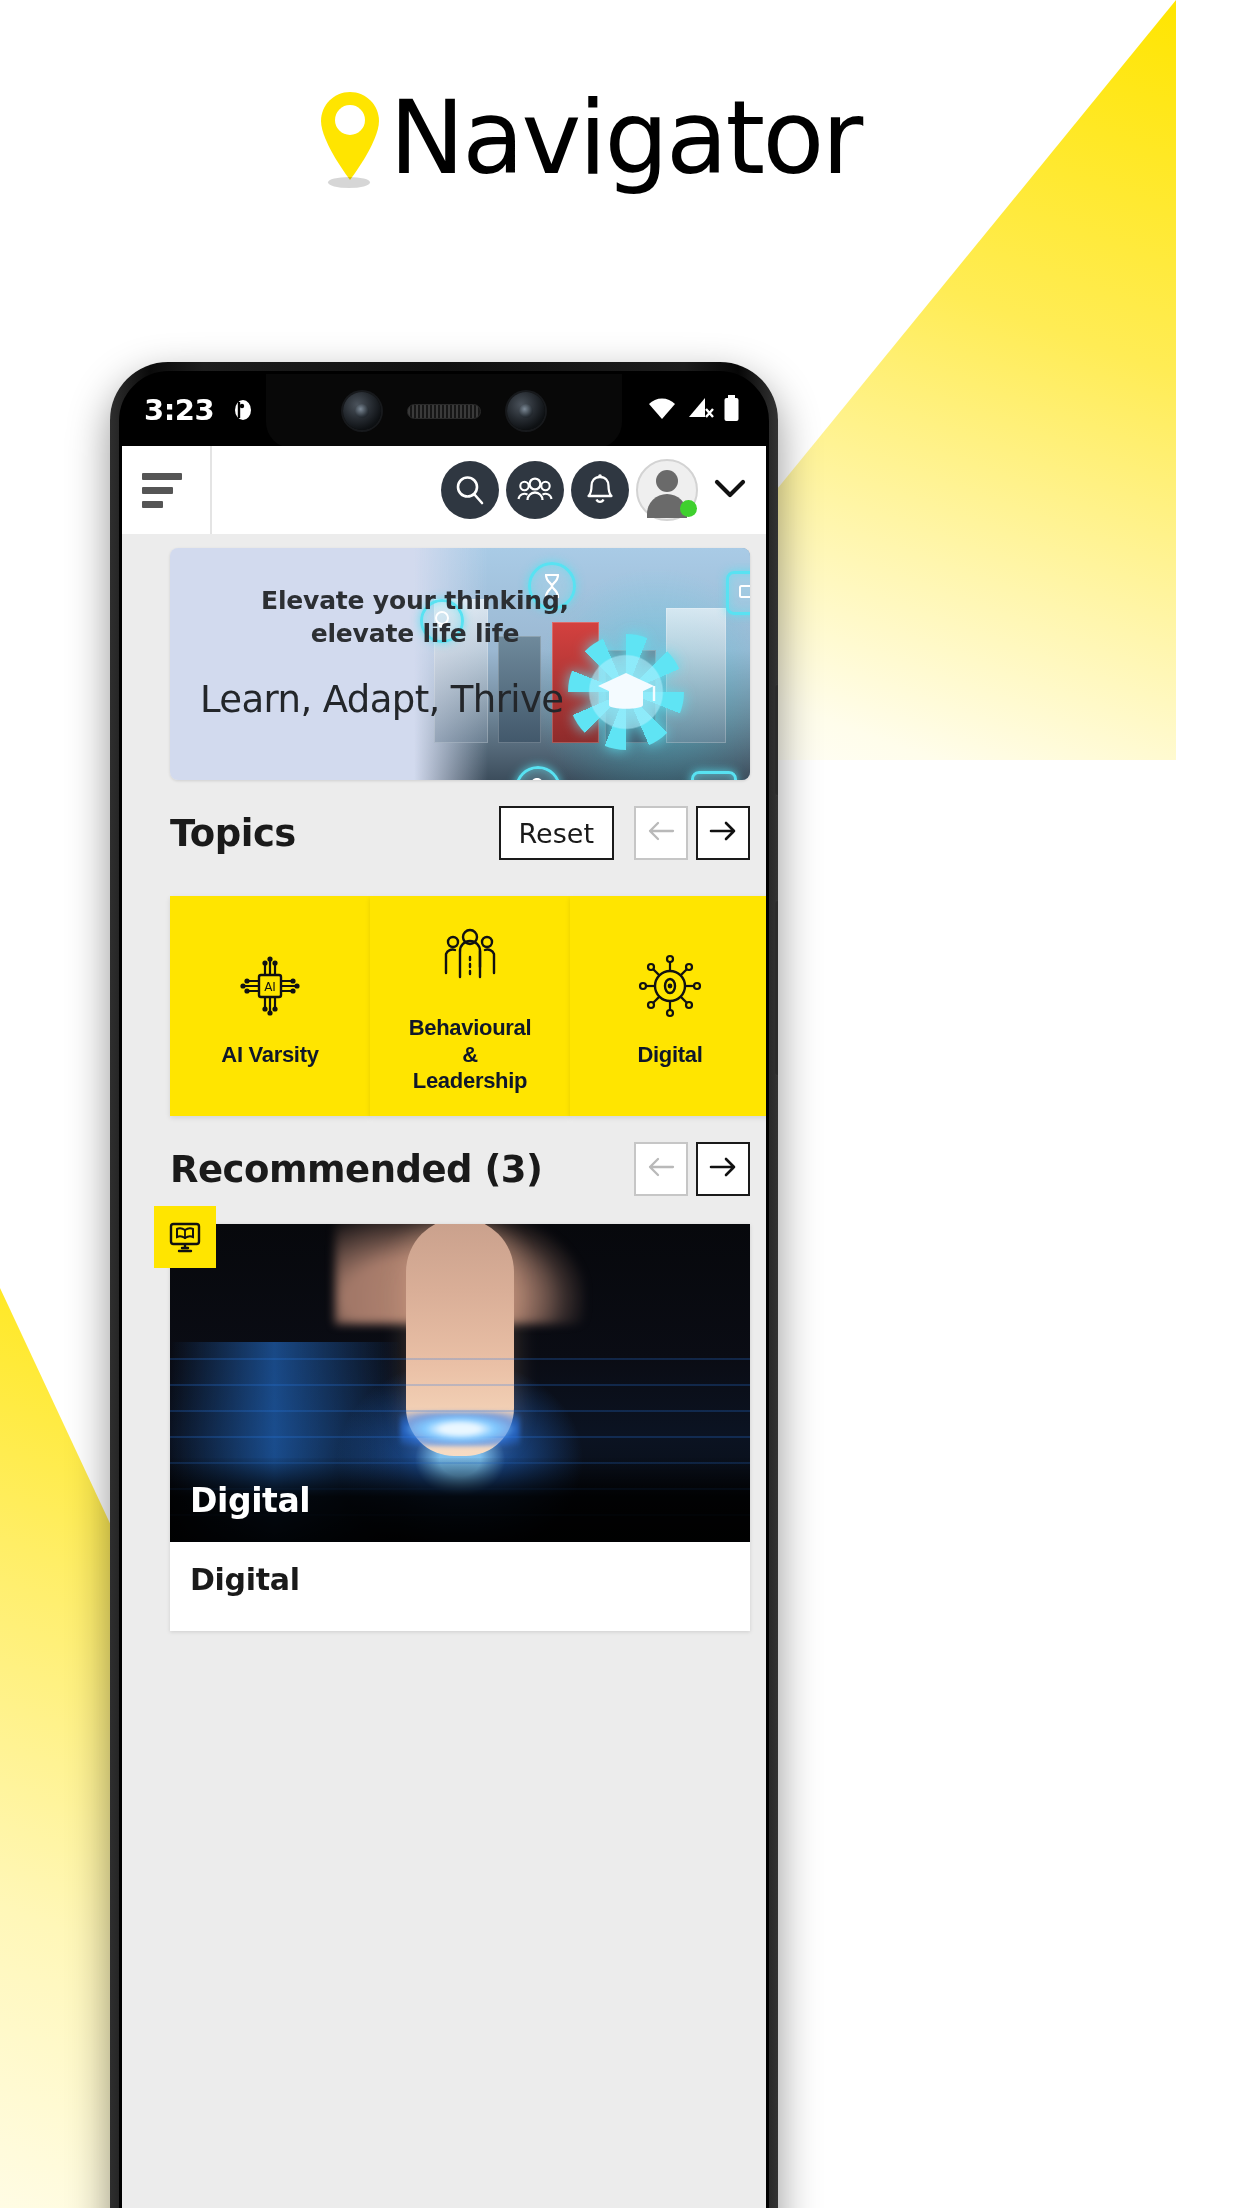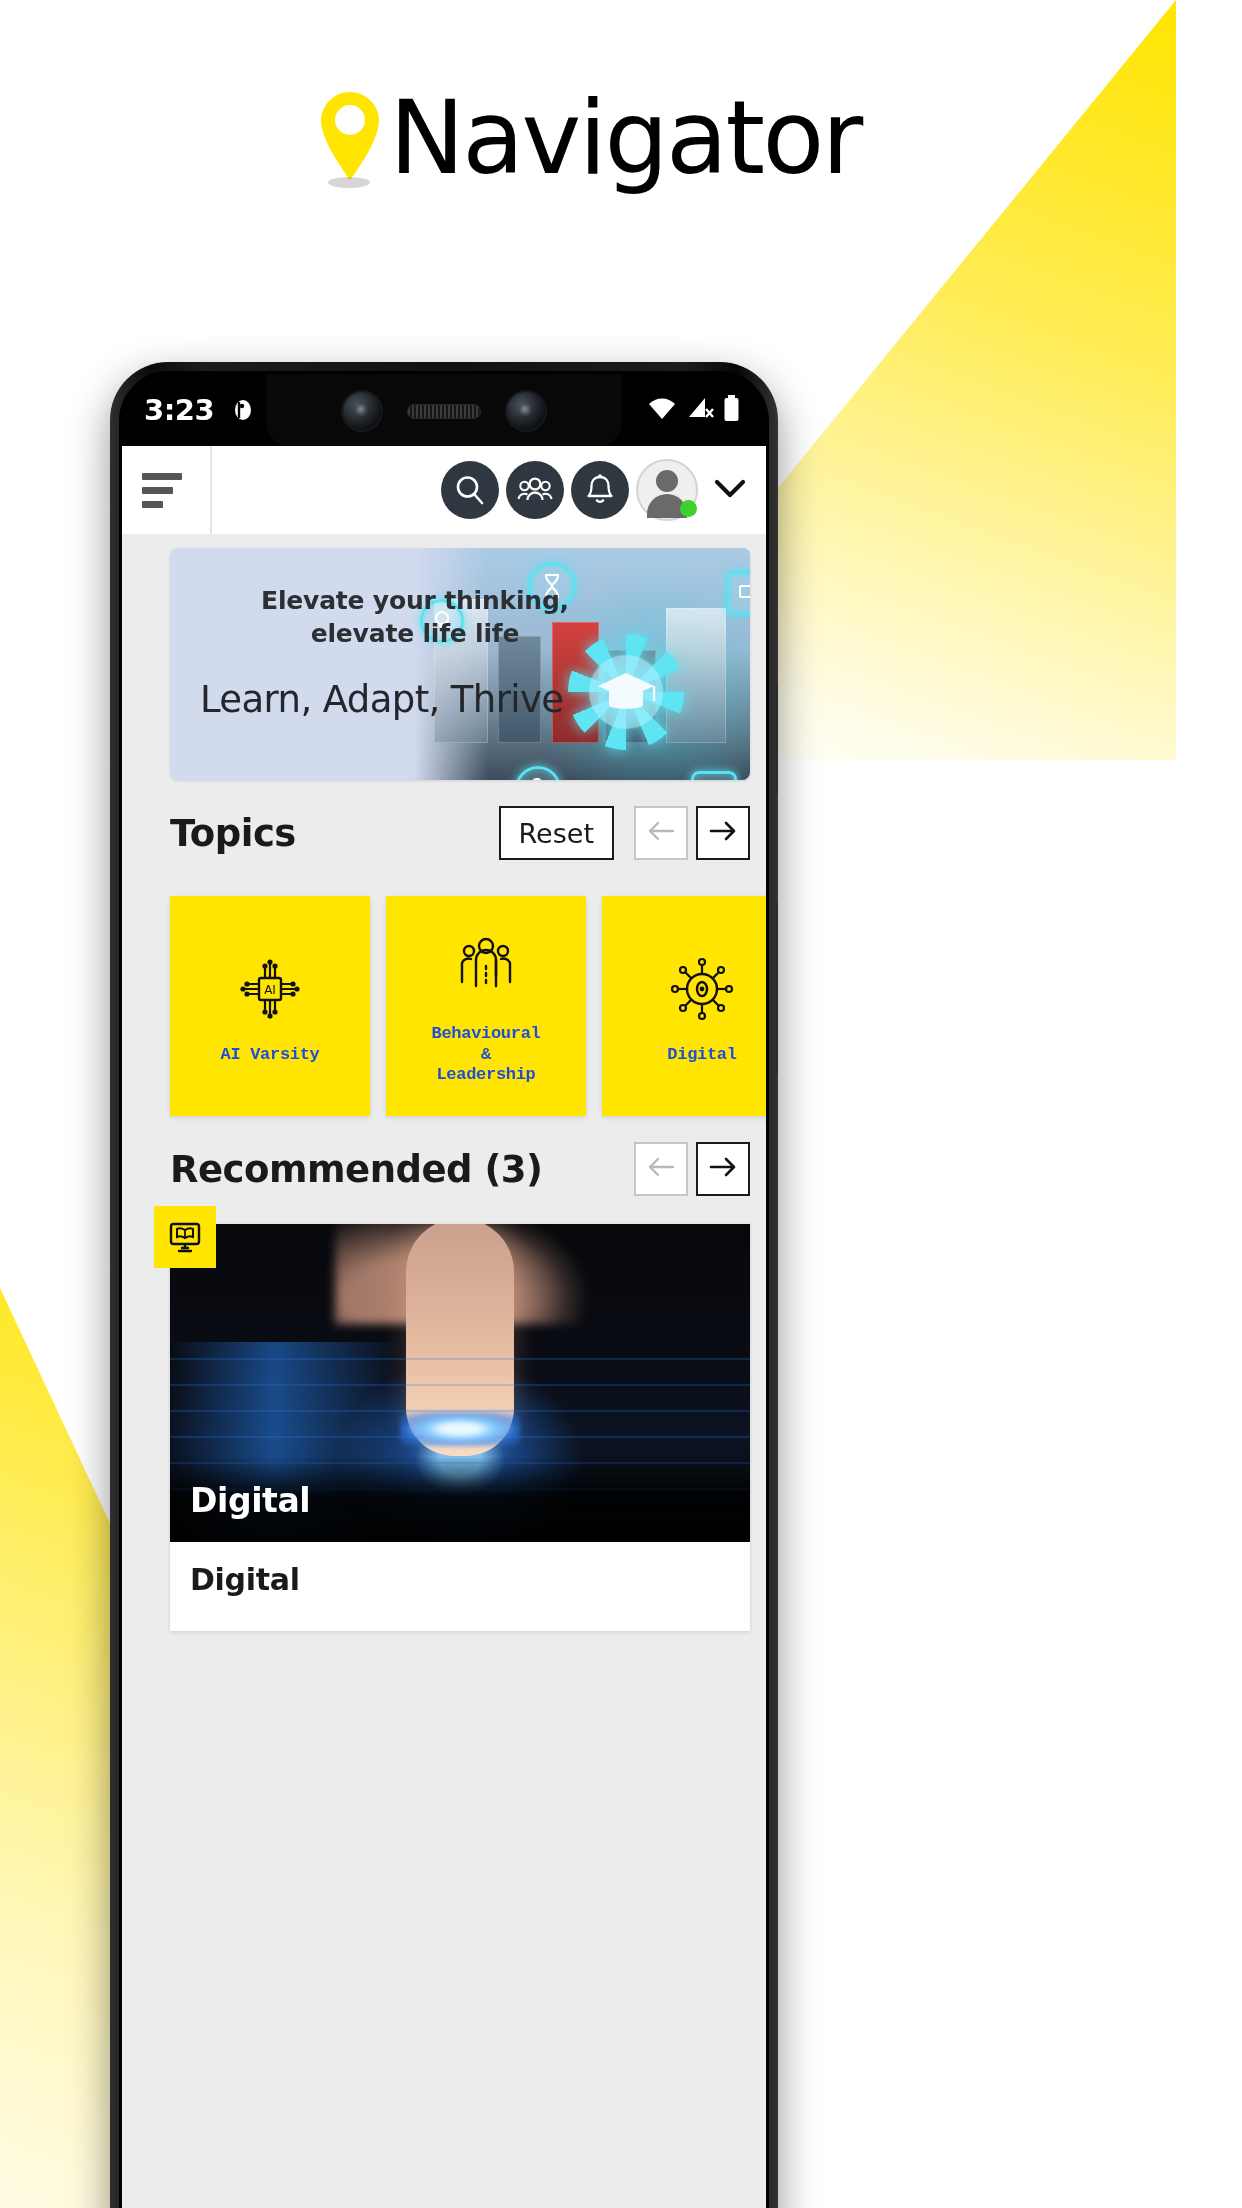--- a/index.html
+++ b/index.html
@@ -234,39 +234,39 @@
   }
   .nav-btn {
     width: 54px; height: 54px;
     border: 2px solid #1A1A1A; background: #fff;
     display: flex; align-items: center; justify-content: center;
     margin-left: 8px;
   }
   .nav-btn.disabled { border-color: #C6C6C6; }
 
   .topics-row {
-    display: flex; gap: 16px;
+    display: flex; gap: 0;
     padding: 8px 0 0 16px;
   }
   .topic-card {
     flex: none;
     width: 200px; height: 220px;
     background: #FFE500;
     display: flex; flex-direction: column;
     align-items: center; justify-content: center;
     padding: 10px 8px;
     box-shadow: 0 2px 5px rgba(0,0,0,0.10);
   }
   .topic-icon { height: 84px; display: flex; align-items: center; justify-content: center; }
   .topic-label {
     margin-top: 14px;
-    font-size: 17px; font-weight: 700; color: #1d4ed8;
+    font-size: 22px; font-weight: 700; color: #0f172a;
     text-align: center; line-height: 1.22;
     letter-spacing: -0.3px;
-    font-family: Liberation Mono, monospace;
+    font-family: Liberation Sans, sans-serif;
   }
 
   .rec-card {
     margin: 0 16px;
     background: #fff;
     box-shadow: 0 1px 4px rgba(0,0,0,0.13);
     position: relative;
   }
   .rec-badge {
     position: absolute; left: -16px; top: -18px;

